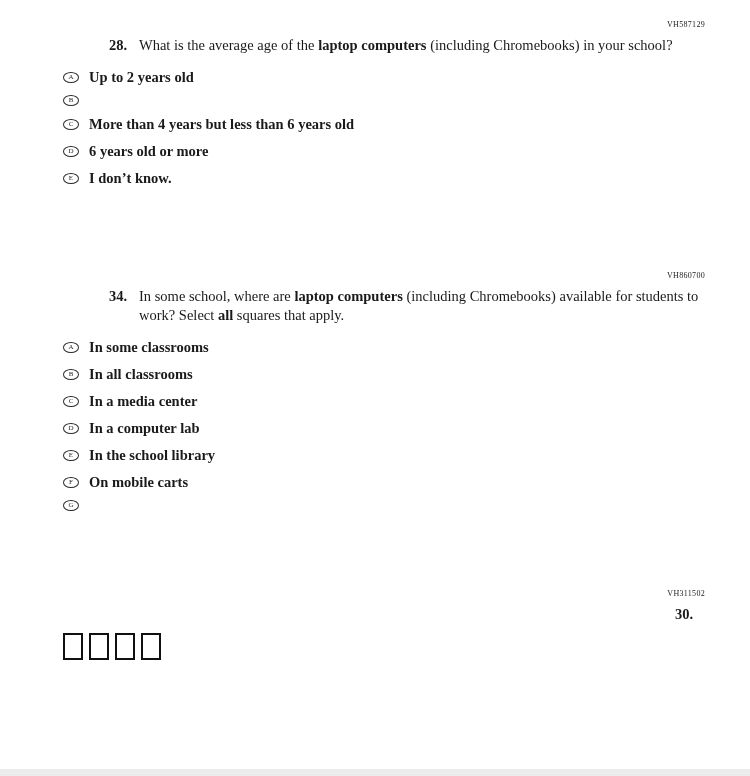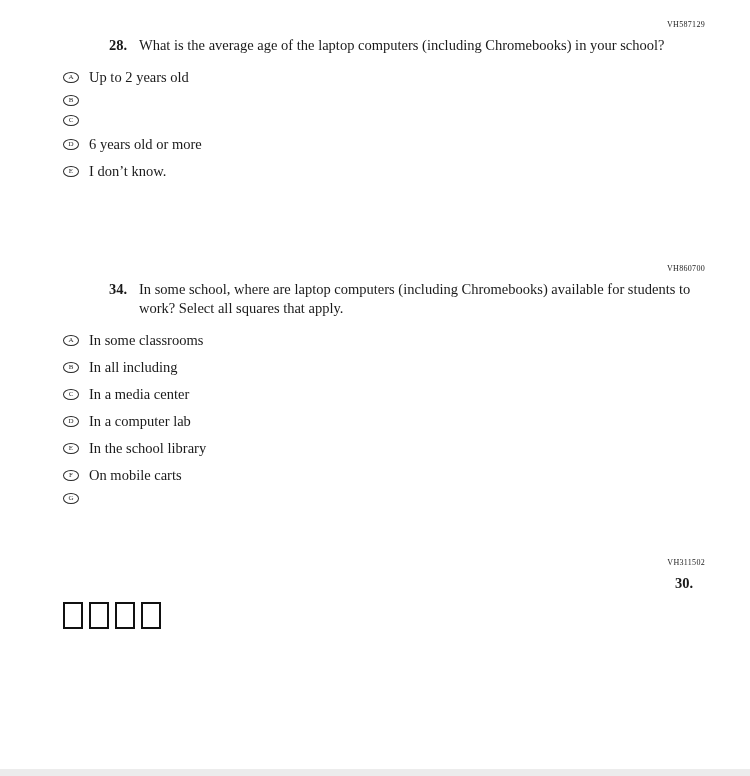--- a/index.html
+++ b/index.html
@@ -29,21 +29,21 @@
     font-weight: bold;
     width: 30px;
     flex-shrink: 0;
     line-height: 19px;
   }
   .q-text {
     flex: 1;
     max-width: 566px;
     line-height: 19px;
   }
-  .q-text strong { font-weight: normal; }
+  .q-text strong { font-weight: bold; }
   .options { margin-top: 13px; margin-left: 30px; }
   .option {
     display: flex;
     align-items: center;
     margin-bottom: 9px;
     line-height: 18px;
     cursor: pointer;
   }
   .bubble {
     display: inline-flex;
@@ -56,23 +56,23 @@
     margin-right: 10px;
     flex-shrink: 0;
     background: #ffffff;
   }
   .bubble-letter {
     font-size: 7px;
     line-height: 1;
     color: #2a2a2a;
     transform: translateY(-0.5px);
   }
-  .option-label { white-space: nowrap; }
+  .option-label { white-space: nowrap; font-weight: bold; }
   .gap-after-28 { margin-bottom: 84px; }
-  .gap-after-29 { margin-bottom: 54px; }
+  .gap-after-29 { margin-bottom: 78px; }
   .answer-boxes {
     margin-top: 9px;
     margin-left: 30px;
     display: flex;
   }
   .answer-box {
     width: 20px;
     height: 27px;
     border: 2px solid #111111;
     margin-right: 6px;
@@ -107,20 +107,21 @@
       </div>
       <div class="option">
         <span class="bubble">
             <span class="bubble-letter">B</span>
           </span>
       </div>
       <div class="option">
         <span class="bubble">
             <span class="bubble-letter">C</span>
           </span>
+        <span class="option-label">More than 4 years but less than 6 years old</span>
       </div>
       <div class="option">
         <span class="bubble">
             <span class="bubble-letter">D</span>
           </span>
         <span class="option-label">6 years old or more</span>
       </div>
       <div class="option">
         <span class="bubble">
             <span class="bubble-letter">E</span>
@@ -140,21 +141,21 @@
       <div class="option">
         <span class="bubble">
             <span class="bubble-letter">A</span>
           </span>
         <span class="option-label">In some classrooms</span>
       </div>
       <div class="option">
         <span class="bubble">
             <span class="bubble-letter">B</span>
           </span>
-        <span class="option-label">In all including</span>
+        <span class="option-label">In all classrooms</span>
       </div>
       <div class="option">
         <span class="bubble">
             <span class="bubble-letter">C</span>
           </span>
         <span class="option-label">In a media center</span>
       </div>
       <div class="option">
         <span class="bubble">
             <span class="bubble-letter">D</span>

